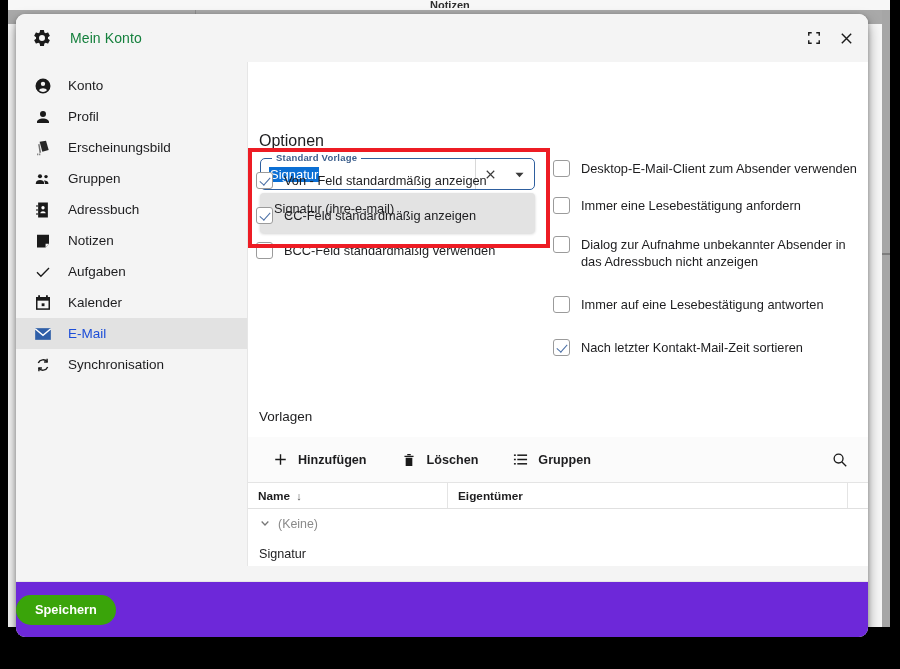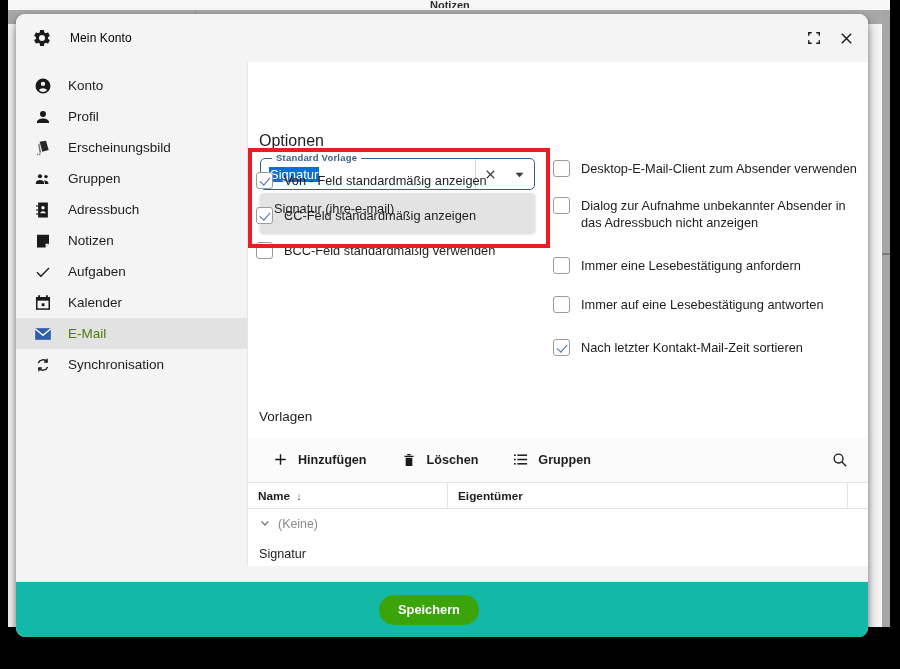--- a/index.html
+++ b/index.html
@@ -71,22 +71,22 @@
     flex: 0 0 48px;
     background: #f4f4f4;
     display: flex;
     align-items: center;
     padding: 0 14px 0 16px;
     position: relative;
   }
   #dlg-gear { width: 20px; height: 20px; flex: 0 0 20px; }
   #dlg-title {
     margin-left: 18px;
-    font-size: 12px;
-    color: #000000;
+    font-size: 14px;
+    color: #15803d;
     font-weight: 400;
     letter-spacing: .1px;
   }
   #dlg-winbtns {
     margin-left: auto;
     display: flex;
     align-items: center;
     gap: 16px;
   }
   .winbtn {
@@ -119,21 +119,21 @@
     color: #1d1d1f;
     font-size: 13.5px;
   }
   .nav-item .nav-ico {
     width: 20px; height: 20px; flex: 0 0 20px;
     display: flex; align-items: center; justify-content: center;
     margin-right: 15px;
   }
   .nav-item.active {
     background: #e2e2e2;
-    color: #4d7c0f;
+    color: #1d4ed8;
   }
 
   
   #content {
     flex: 1 1 auto;
     background: #ffffff;
     position: relative;
     overflow: hidden;
   }
   #content-inner { position: relative; padding: 0; }
@@ -341,25 +341,25 @@
     padding: 0 18px 0 16px;
     background: #ffffff;
     font-size: 11.6px;
     color: #3a3a3a;
   }
 
   
   #dlg-footer {
     flex: 0 0 56px;
     height: 56px;
-    background: #14b8a6;
+    background: #6d28d9;
     border-top: 1px solid #e6e6e6;
     display: flex;
     align-items: center;
-    justify-content: center;
+    justify-content: flex-start;
     padding-right: 26px;
     margin-top: 15px;
   }
   #save-btn {
     background: #3aa40a;
     color: #ffffff;
     font-size: 12.8px;
     font-weight: bold;
     border: none;
     border-radius: 17px;
@@ -549,27 +549,27 @@
             <span class="cbox"></span>
             <span class="cblabel">BCC-Feld standardmäßig verwenden</span>
           </div>
         </div>
 
         <div id="opt-right">
           <div class="cbrow" style="margin-bottom:20px">
             <span class="cbox"></span>
             <span class="cblabel">Desktop-E-Mail-Client zum Absender verwenden</span>
           </div>
+          <div class="cbrow" style="margin-bottom:22px">
+            <span class="cbox"></span>
+            <span class="cblabel">Immer eine Lesebestätigung anfordern</span>
+          </div>
           <div class="cbrow" style="margin-bottom:26px">
             <span class="cbox"></span>
             <span class="cblabel two-line">Dialog zur Aufnahme unbekannter Absender in das Adressbuch nicht anzeigen</span>
-          </div>
-          <div class="cbrow" style="margin-bottom:22px">
-            <span class="cbox"></span>
-            <span class="cblabel">Immer eine Lesebestätigung anfordern</span>
           </div>
           <div class="cbrow" style="margin-bottom:26px">
             <span class="cbox"></span>
             <span class="cblabel">Immer auf eine Lesebestätigung antworten</span>
           </div>
           <div class="cbrow">
             <span class="cbox checked"></span>
             <span class="cblabel">Nach letzter Kontakt-Mail-Zeit sortieren</span>
           </div>
         </div>

